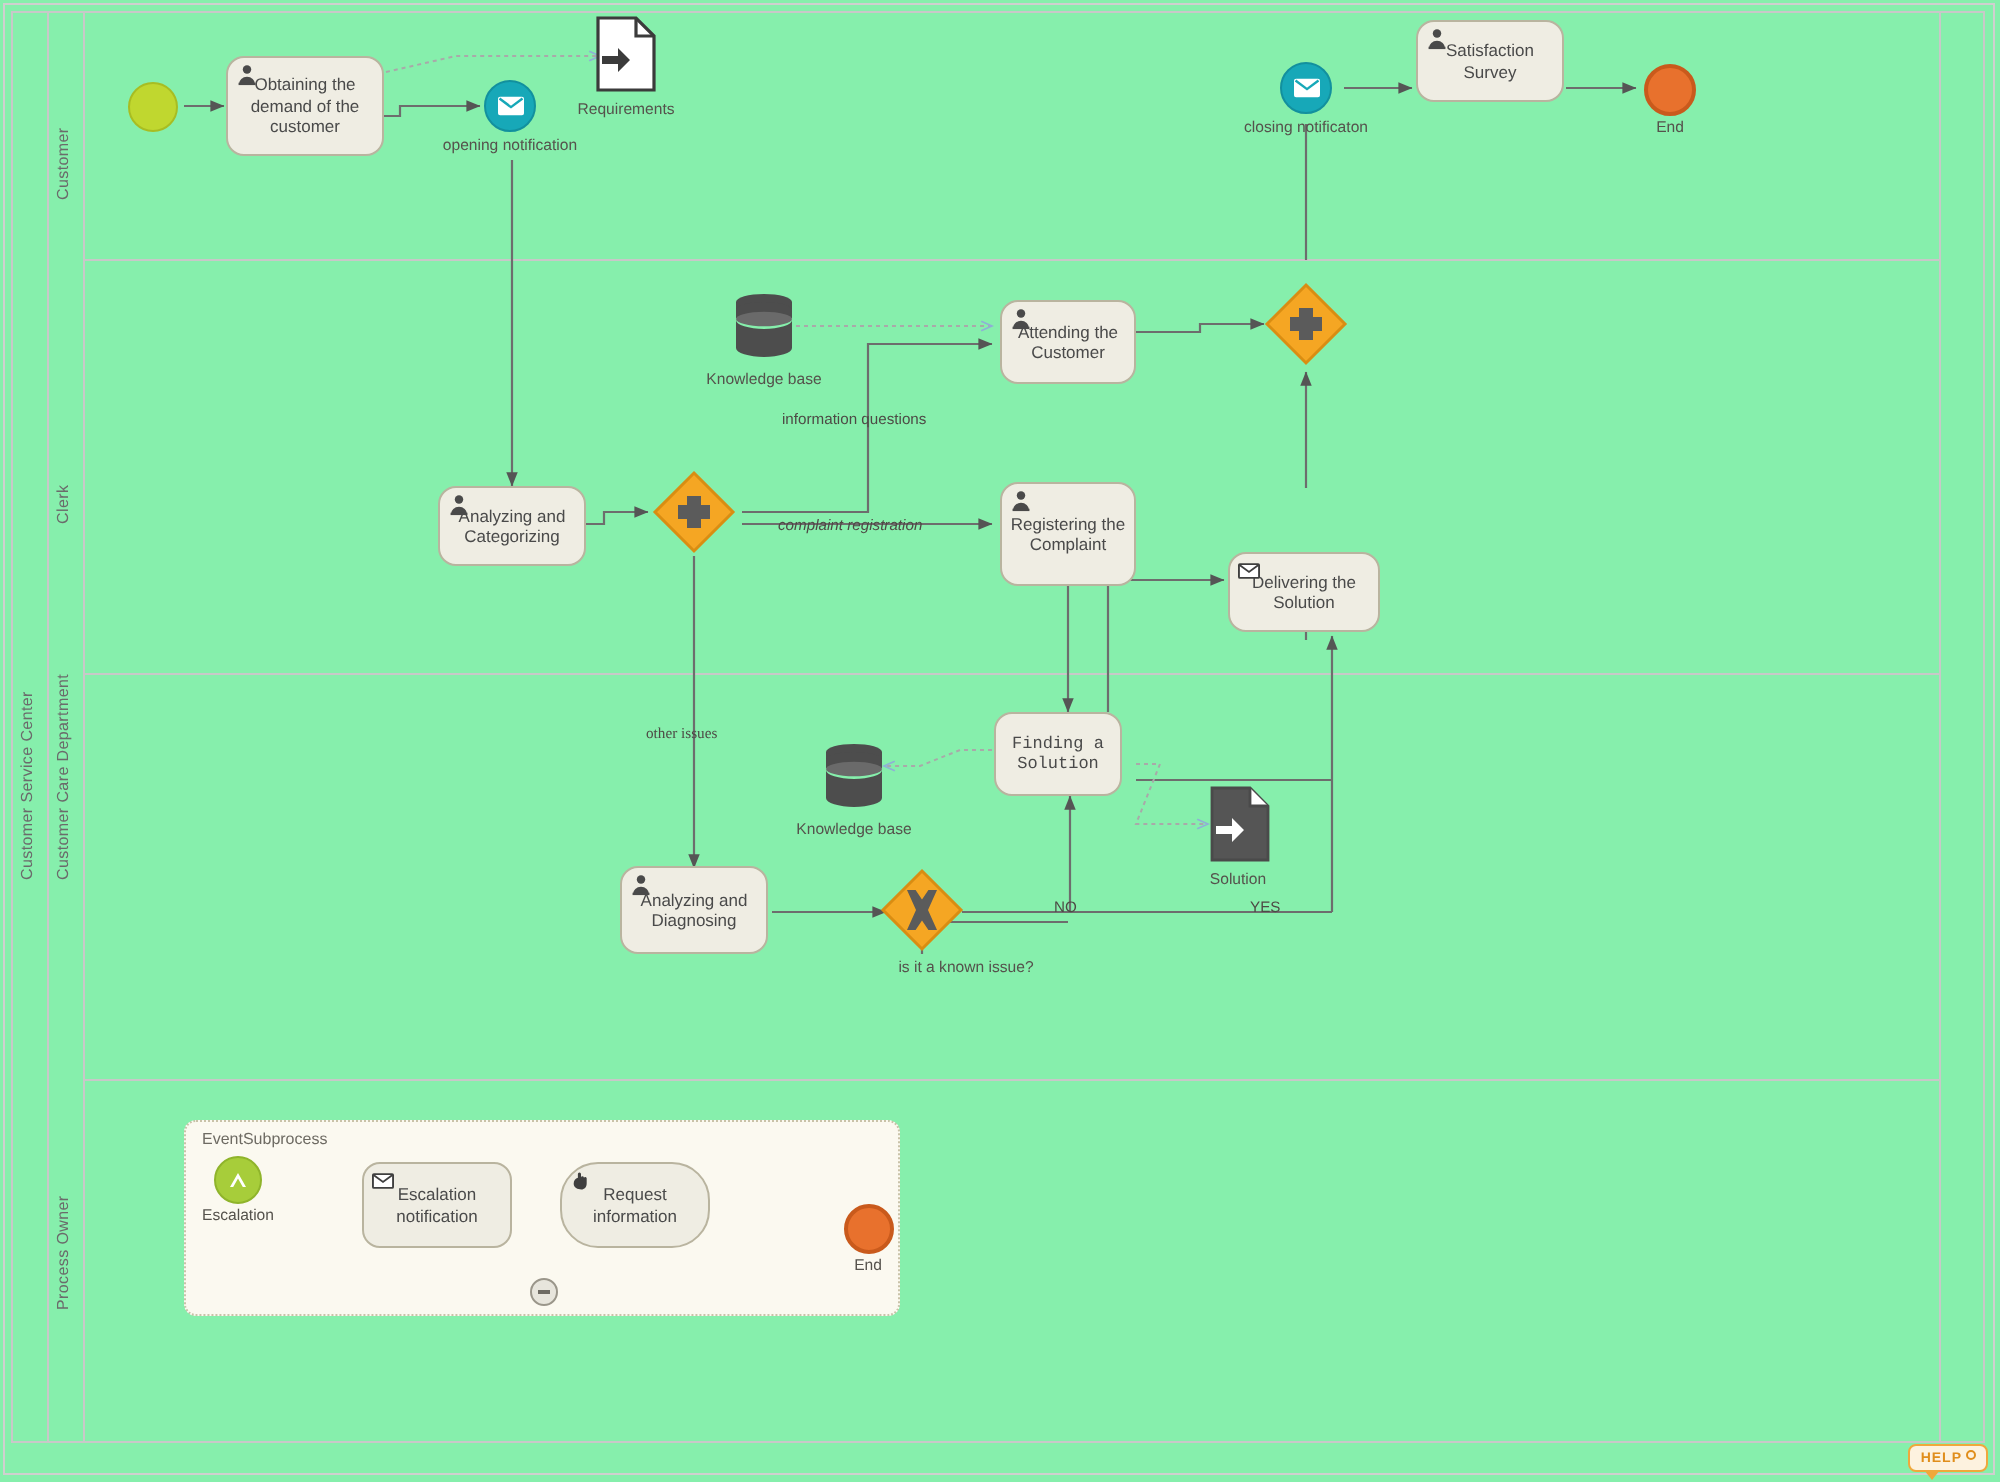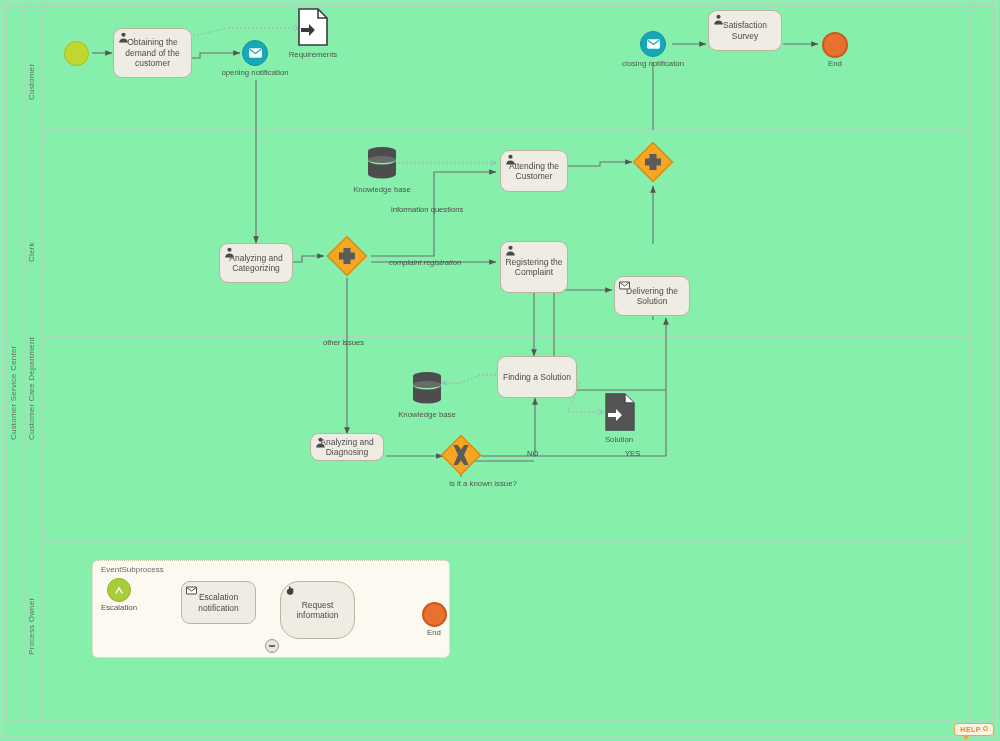--- a/index.html
+++ b/index.html
@@ -260,49 +260,49 @@
     <svg class="task-icon" viewBox="0 0 14 10">
       <rect x="0.6" y="0.6" width="12.8" height="8.8" rx="0.6" fill="#ffffff" stroke="#3f3f3f" stroke-width="1.2"></rect>
       <path d="M1,1.2 L7,5.6 L13,1.2" fill="none" stroke="#3f3f3f" stroke-width="1.2"></path>
     </svg>
     <span class="tlabel">Delivering the Solution</span>
   </div>
 
   <div class="flowlbl" style="left:391px;top:205px;">information questions</div>
   <div class="flowlbl" style="left:389px;top:258px;font-style:italic;">complaint registration</div>
 
-  <div class="flowlbl" style="left:323px;top:338px;">other issues</div>
+  <div class="flowlbl" style="left:323px;top:362px;font-family:Liberation Serif, serif;">other issues</div>
 
   <div class="datastore" style="left:410px;top:371px;">
     <svg viewBox="0 0 34 34" width="34" height="34">
       <ellipse cx="17" cy="5" rx="14" ry="4" fill="#4d4d4d"></ellipse>
       <rect x="3" y="5" width="28" height="4" fill="#4d4d4d"></rect>
       <ellipse cx="17" cy="9.5" rx="14" ry="3.6" fill="#6a6a6a"></ellipse>
       <ellipse cx="17" cy="9" rx="14" ry="4" fill="#4d4d4d"></ellipse>
       <rect x="3" y="9" width="28" height="4" fill="#4d4d4d"></rect>
       <ellipse cx="17" cy="13.5" rx="14" ry="3.6" fill="#6a6a6a"></ellipse>
       <path d="M3,14 L3,28 a14,4.5 0 0 0 28,0 L31,14 a14,4.5 0 0 1 -28,0 z" fill="#4d4d4d"></path>
     </svg>
   </div>
   <div class="lbl lbl-c" style="left:427px;top:410px;">Knowledge base</div>
 
-  <div class="node task" style="left:497px;top:356px;width:80px;height:42px;">
+  <div class="node task" style="left:497px;top:356px;width:64px;height:42px;font-family:Liberation Mono, monospace;">
     <span class="tlabel">Finding a Solution</span>
   </div>
 
   <div class="dataobj" style="left:605px;top:393px;">
     <svg viewBox="0 0 30 38" width="30" height="38">
       <path d="M1,1 L20,1 L29,10 L29,37 L1,37 z" fill="#555555" stroke="#4a4a4a" stroke-width="1.4"></path>
       <path d="M20,1 L20,10 L29,10" fill="#ffffff" stroke="#4a4a4a" stroke-width="1.4"></path>
       <path d="M3,20 L11,20 L11,16 L17,22 L11,28 L11,24 L3,24 z" fill="#ffffff"></path>
     </svg>
   </div>
   <div class="lbl lbl-c" style="left:619px;top:435px;">Solution</div>
 
-  <div class="node task" style="left:310px;top:433px;width:74px;height:28px;">
+  <div class="node task" style="left:310px;top:433px;width:74px;height:44px;">
     <svg class="task-icon" viewBox="0 0 12 12">
       <circle cx="6" cy="3" r="2.3" fill="#4a4a4a"></circle>
       <path d="M1.6,11 a4.4,4 0 0 1 8.8,0 z" fill="#4a4a4a"></path>
       <rect x="1.4" y="10.2" width="9.2" height="1.3" fill="#4a4a4a"></rect>
     </svg>
     <span class="tlabel">Analyzing and Diagnosing</span>
   </div>
 
   <div class="gw" style="left:440px;top:434px;">
     <svg viewBox="0 0 42 42" width="42" height="42">
@@ -330,21 +330,21 @@
   <div class="lbl lbl-c" style="left:119px;top:603px;">Escalation</div>
 
   <div class="node task" style="left:168px;top:581px;width:75px;height:43px;margin-left:13px;">
     <svg class="task-icon" viewBox="0 0 14 10">
       <rect x="0.6" y="0.6" width="12.8" height="8.8" rx="0.6" fill="#ffffff" stroke="#3f3f3f" stroke-width="1.2"></rect>
       <path d="M1,1.2 L7,5.6 L13,1.2" fill="none" stroke="#3f3f3f" stroke-width="1.2"></path>
     </svg>
     <span class="tlabel">Escalation notification</span>
   </div>
 
-  <div class="node task" style="left:280px;top:581px;width:75px;height:58px;border-radius:19px;">
+  <div class="node task" style="left:280px;top:581px;width:75px;height:43px;border-radius:19px;">
     <svg class="task-icon" viewBox="0 0 12 12">
       <path d="M2,7.5 C2,5.6 3,4.6 4.3,4.2 L4.3,2.2 a0.85,0.85 0 0 1 1.7,0 L6,4.1
                a0.8,0.8 0 0 1 1.6,0.1 a0.8,0.8 0 0 1 1.5,0.3 L9.1,7.3
                C9.1,9.3 7.8,10.6 6.2,10.6 C4.2,10.6 2,9.6 2,7.5 z" fill="#3f3f3f"></path>
     </svg>
     <span class="tlabel">Request information</span>
   </div>
 
   <div class="node event ev-end" style="left:422px;top:602px;width:25px;height:25px;"></div>
   <div class="lbl lbl-c" style="left:434px;top:628px;">End</div>

